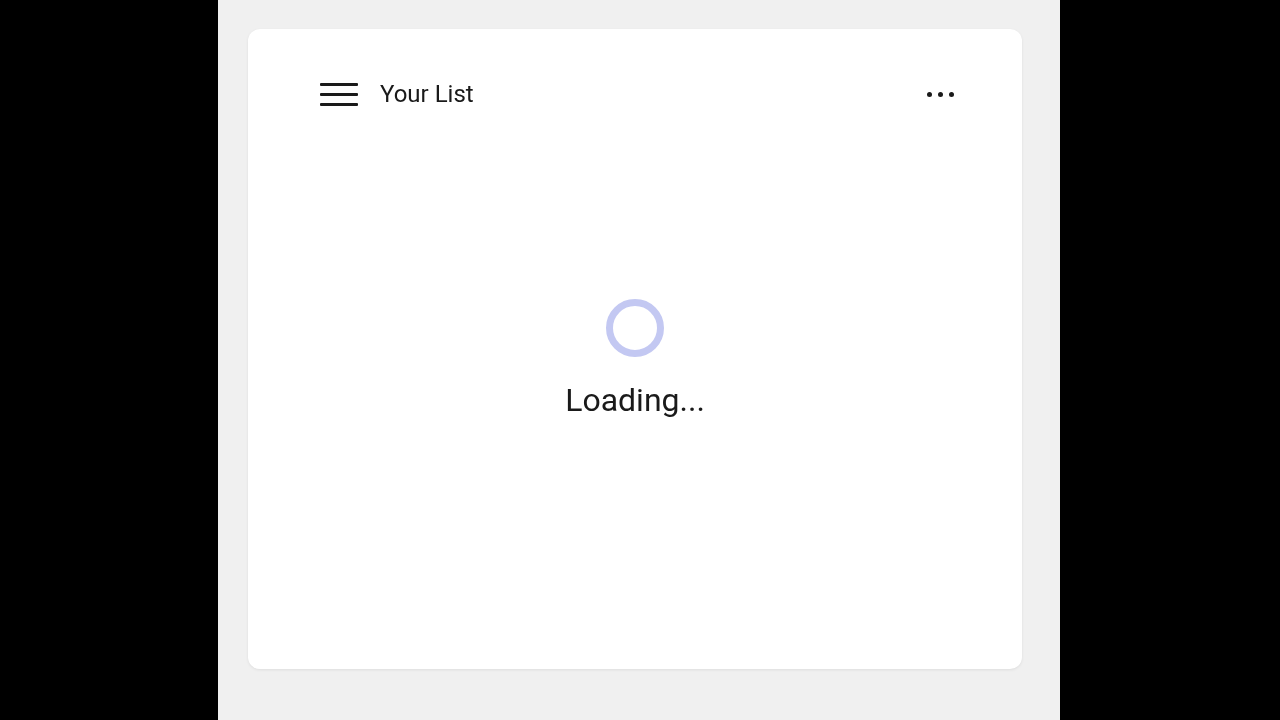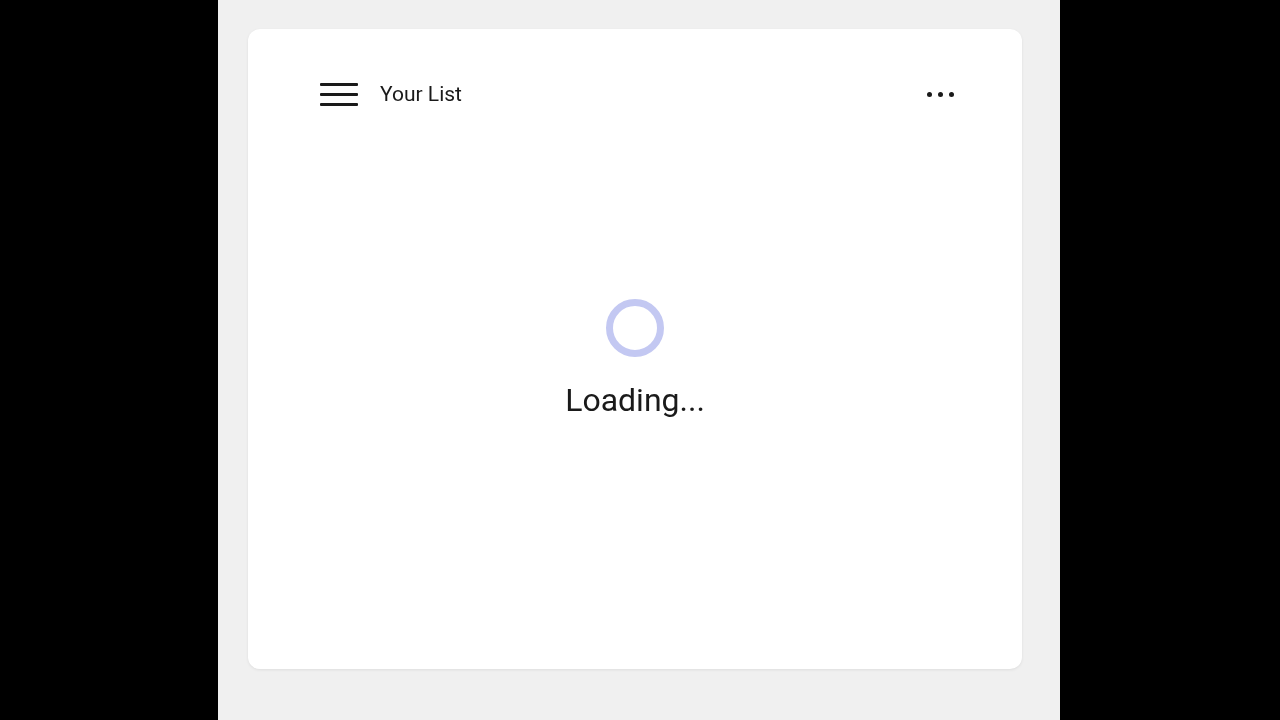--- a/index.html
+++ b/index.html
@@ -61,21 +61,21 @@
     }
     
     .hamburger-line {
       width: 38px;
       height: 3px;
       background: #1a1a1a;
       border-radius: 1px;
     }
     
     .title {
-      font-size: 21px;
+      font-size: 24px;
       font-weight: 400;
       color: #1a1a1a;
     }
     
     .more-menu {
       display: flex;
       align-items: center;
       gap: 6px;
       cursor: pointer;
       padding: 8px;

